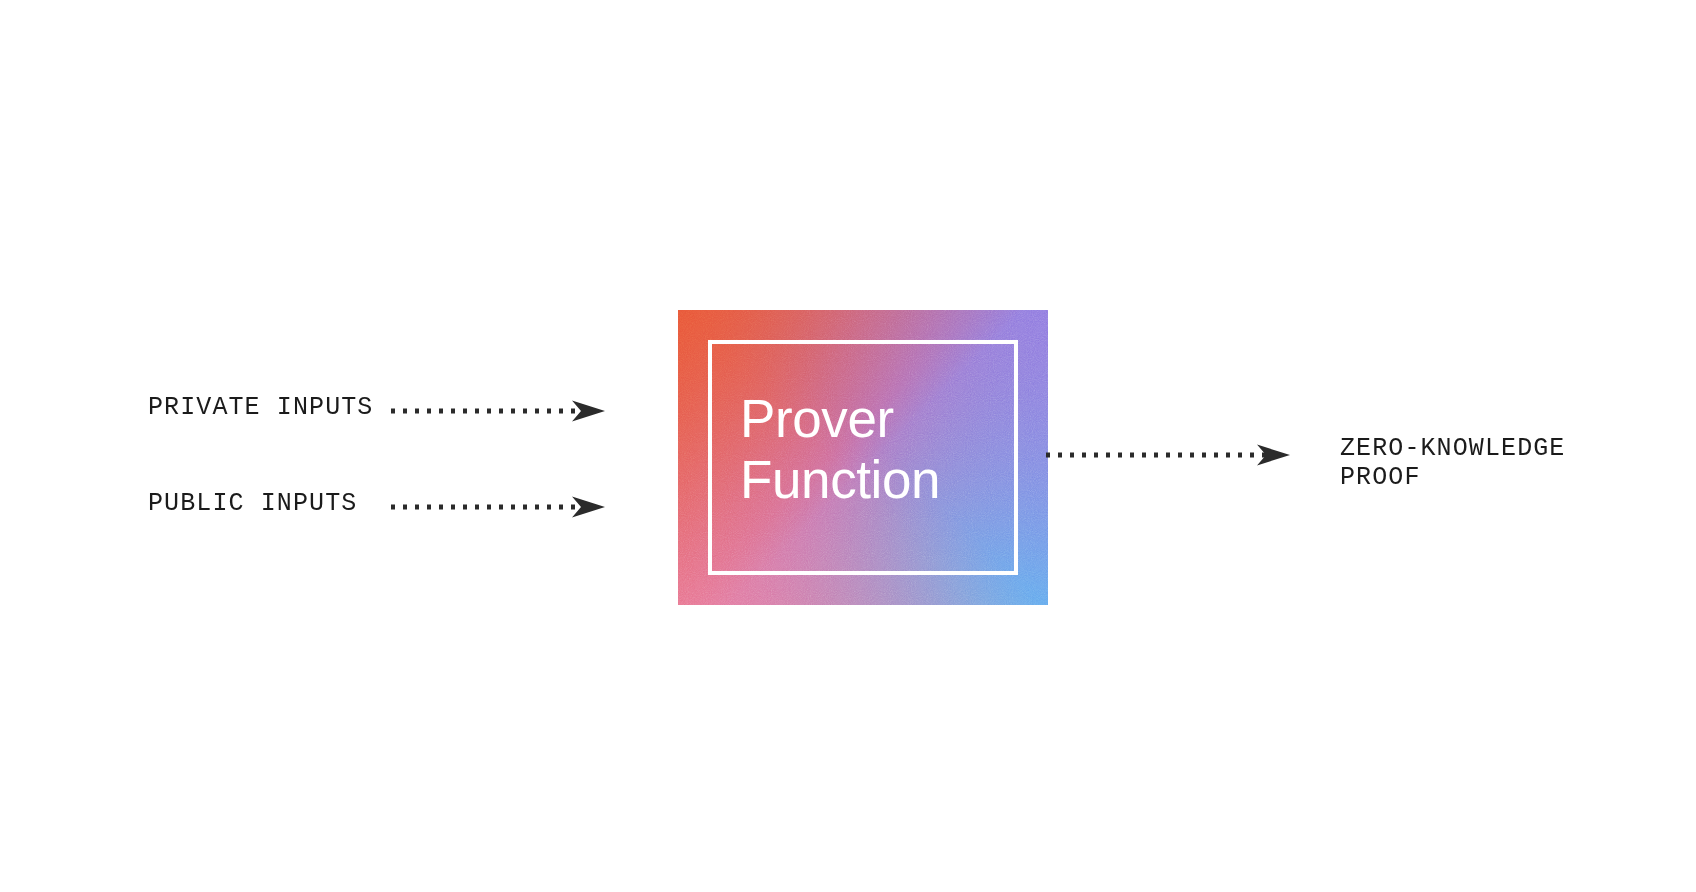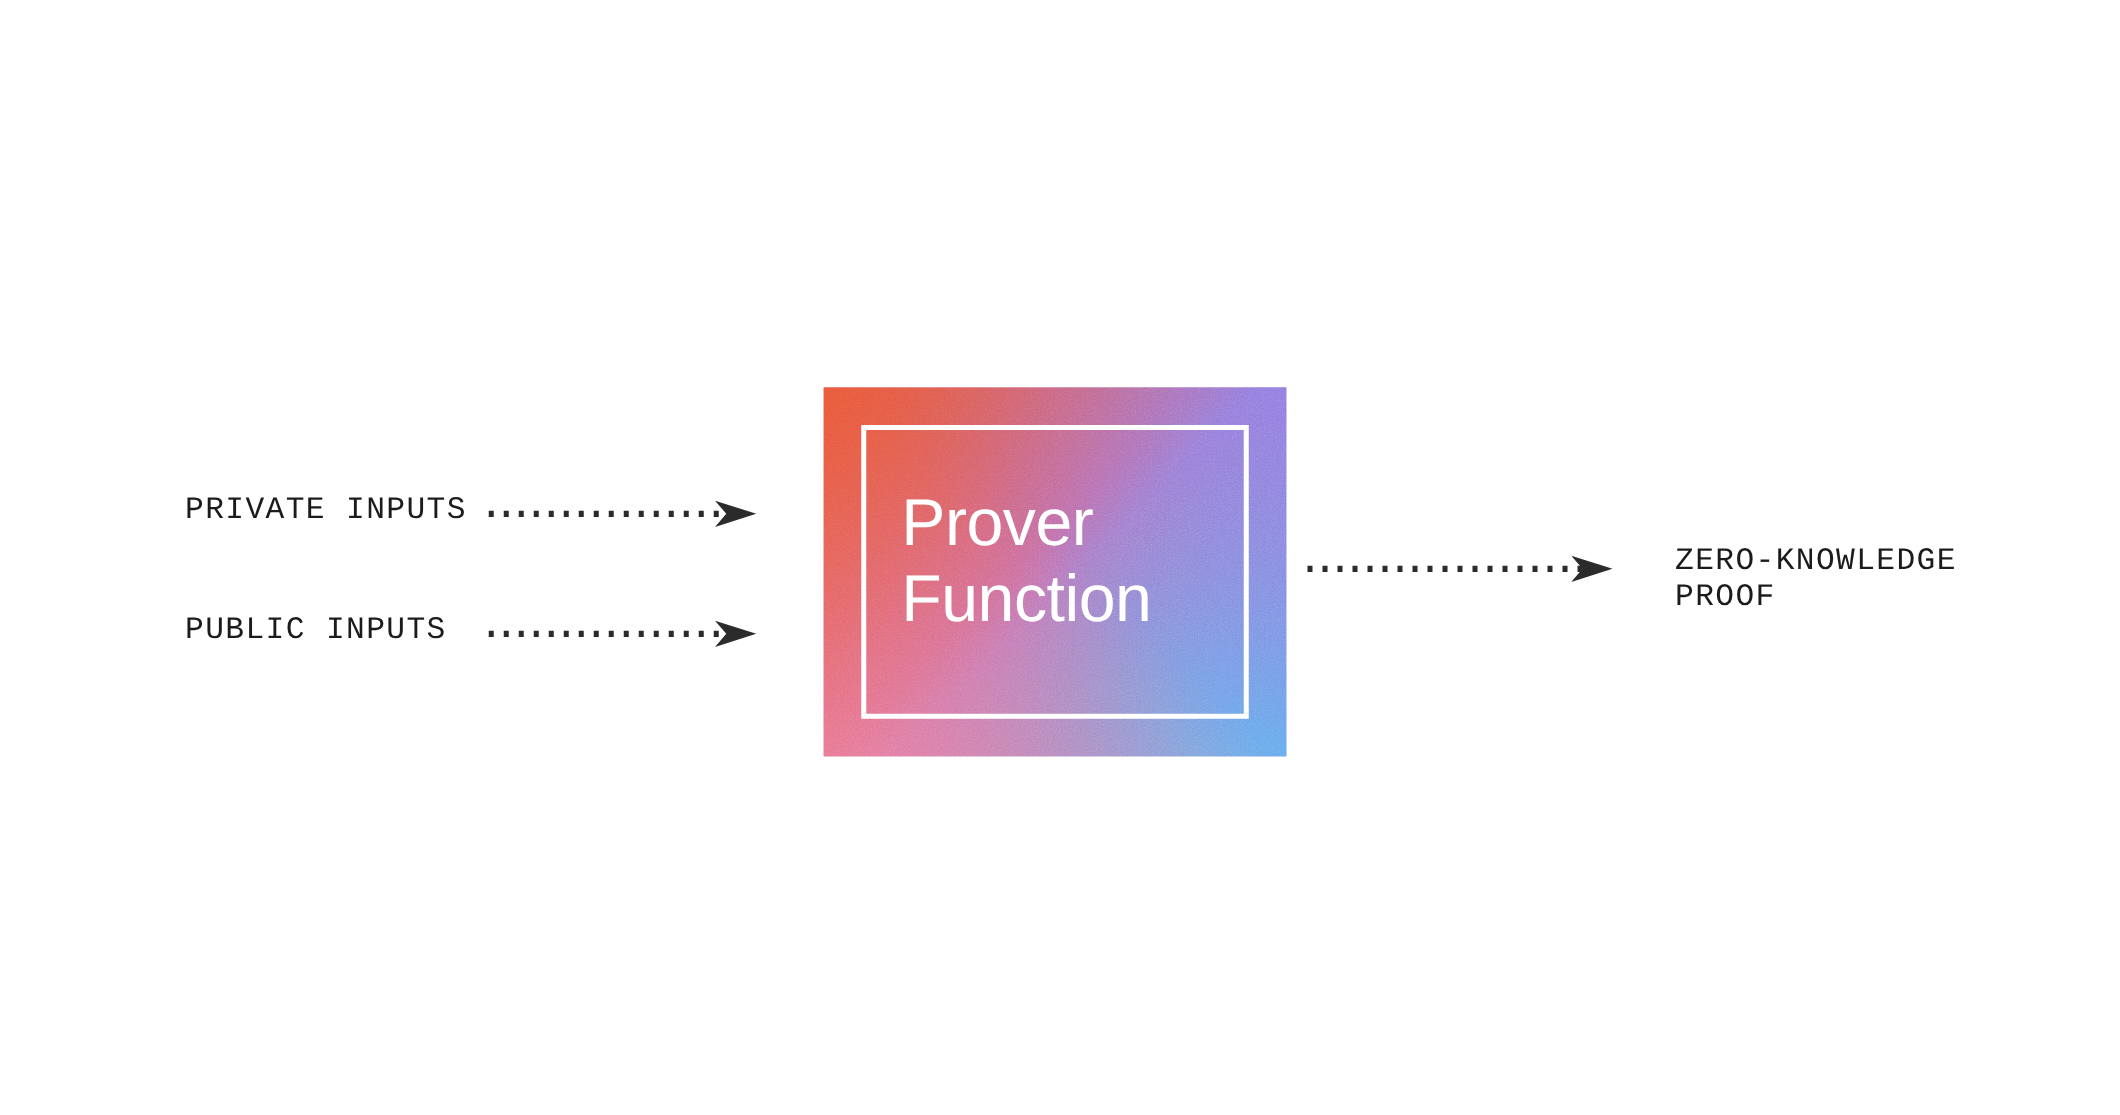--- a/index.html
+++ b/index.html
@@ -30,21 +30,21 @@
     white-space: pre;
     line-height: 29px;
   }
   #label-private { left: 148px; top: 393px; }
   #label-public  { left: 148px; top: 489px; font-family: Liberation Mono, monospace; }
   #label-output  { left: 1340px; top: 434px; }
 
   
   #prover-box {
     position: absolute;
-    left: 659px;
+    left: 678px;
     top: 310px;
     width: 370px;
     height: 295px;
   }
   #prover-gradient {
     position: absolute;
     inset: 0;
     background:
       linear-gradient(135deg,
         rgba(232, 86, 56, 1) 0%,

